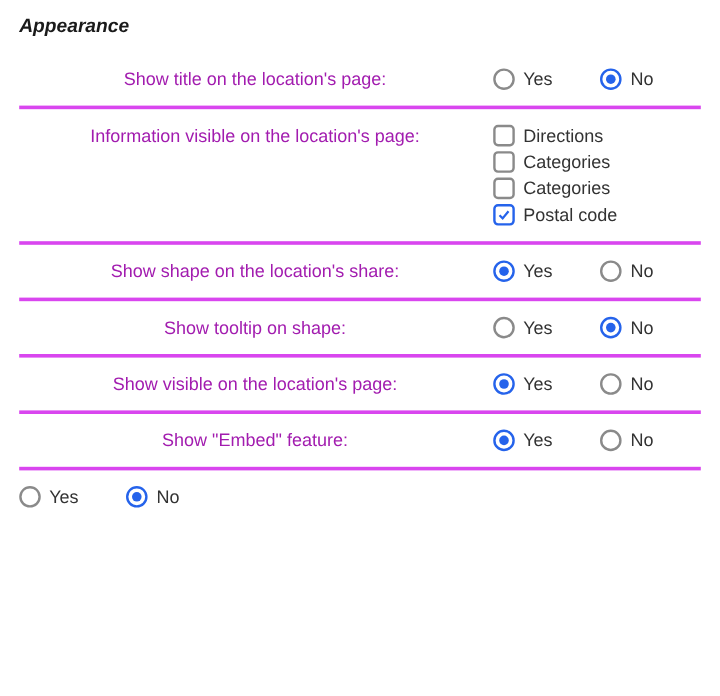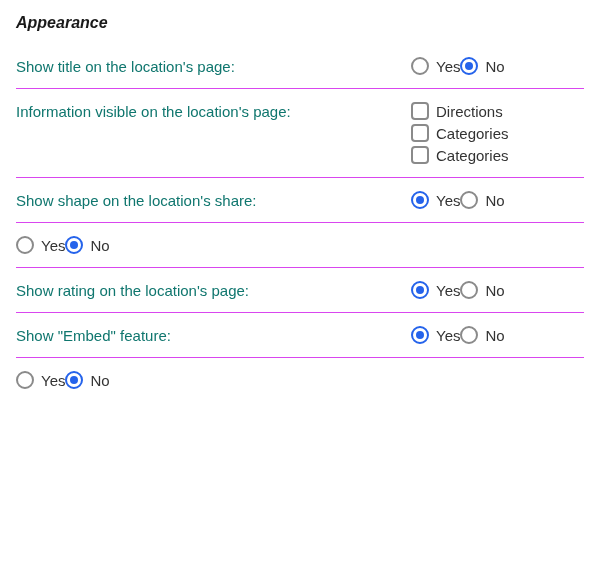--- a/index.html
+++ b/index.html
@@ -16,40 +16,41 @@
     font-weight: 700;
     font-size: 16px;
     color: #1a1a1a;
     margin: 0 0 10px 0;
     padding: 2px 0;
     font-style: italic;
   }
   .row {
     display: flex;
     align-items: flex-start;
-    border-top: 1px solid #d946ef;
+    border-top: 3px solid #d946ef;
     padding: 13px 0;
   }
   .row.noborder { border-top: none; }
   .row-label {
     flex: 0 0 395px;
-    text-align: left;
+    text-align: center;
     padding-right: 2px;
     padding-top: 1px;
-    color: #0f766e;
+    color: #a21caf;
     font-size: 15px;
   }
   .row-controls {
     flex: 1;
     display: flex;
     flex-direction: column;
     gap: 4px;
   }
   .radio-group {
     display: flex;
+    gap: 40px;
     align-items: center;
   }
   .radio-item, .check-item {
     display: flex;
     align-items: center;
     gap: 7px;
     font-size: 15px;
     color: #333;
     cursor: pointer;
     user-select: none;
@@ -115,54 +116,63 @@
       <span>Directions</span>
     </div>
     <div class="check-item">
       <span class="checkbox "></span>
       <span>Categories</span>
     </div>
     <div class="check-item">
       <span class="checkbox "></span>
       <span>Categories</span>
     </div>
+    <div class="check-item">
+      <span class="checkbox checked">
+              <svg viewBox="0 0 16 16">
+                <path d="M3 8.5 L6.5 12 L13 4"></path>
+              </svg>
+            </span>
+      <span>Postal code</span>
+    </div>
         </div>
     </div>
   </div>
   <div class="row ">
     <div class="row-label">Show shape on the location's share:</div>
     <div class="row-controls">
       <div class="radio-group">
         <div class="radio-item">
           <span class="radio checked"></span>
           <span>Yes</span>
         </div>
         <div class="radio-item">
           <span class="radio "></span>
           <span>No</span>
         </div>
       </div>
     </div>
   </div>
   <div class="row ">
-    <div class="row-controls">
-      <div class="radio-group">
-        <div class="radio-item">
-          <span class="radio "></span>
-          <span>Yes</span>
-        </div>
-        <div class="radio-item">
-          <span class="radio checked"></span>
-          <span>No</span>
-        </div>
-      </div>
-    </div>
-  </div>
-  <div class="row ">
-    <div class="row-label">Show rating on the location's page:</div>
+    <div class="row-label">Show tooltip on shape:</div>
+    <div class="row-controls">
+      <div class="radio-group">
+        <div class="radio-item">
+          <span class="radio "></span>
+          <span>Yes</span>
+        </div>
+        <div class="radio-item">
+          <span class="radio checked"></span>
+          <span>No</span>
+        </div>
+      </div>
+    </div>
+  </div>
+  <div class="row ">
+    <div class="row-label">Show visible on the location's page:</div>
     <div class="row-controls">
       <div class="radio-group">
         <div class="radio-item">
           <span class="radio checked"></span>
           <span>Yes</span>
         </div>
         <div class="radio-item">
           <span class="radio "></span>
           <span>No</span>
         </div>

